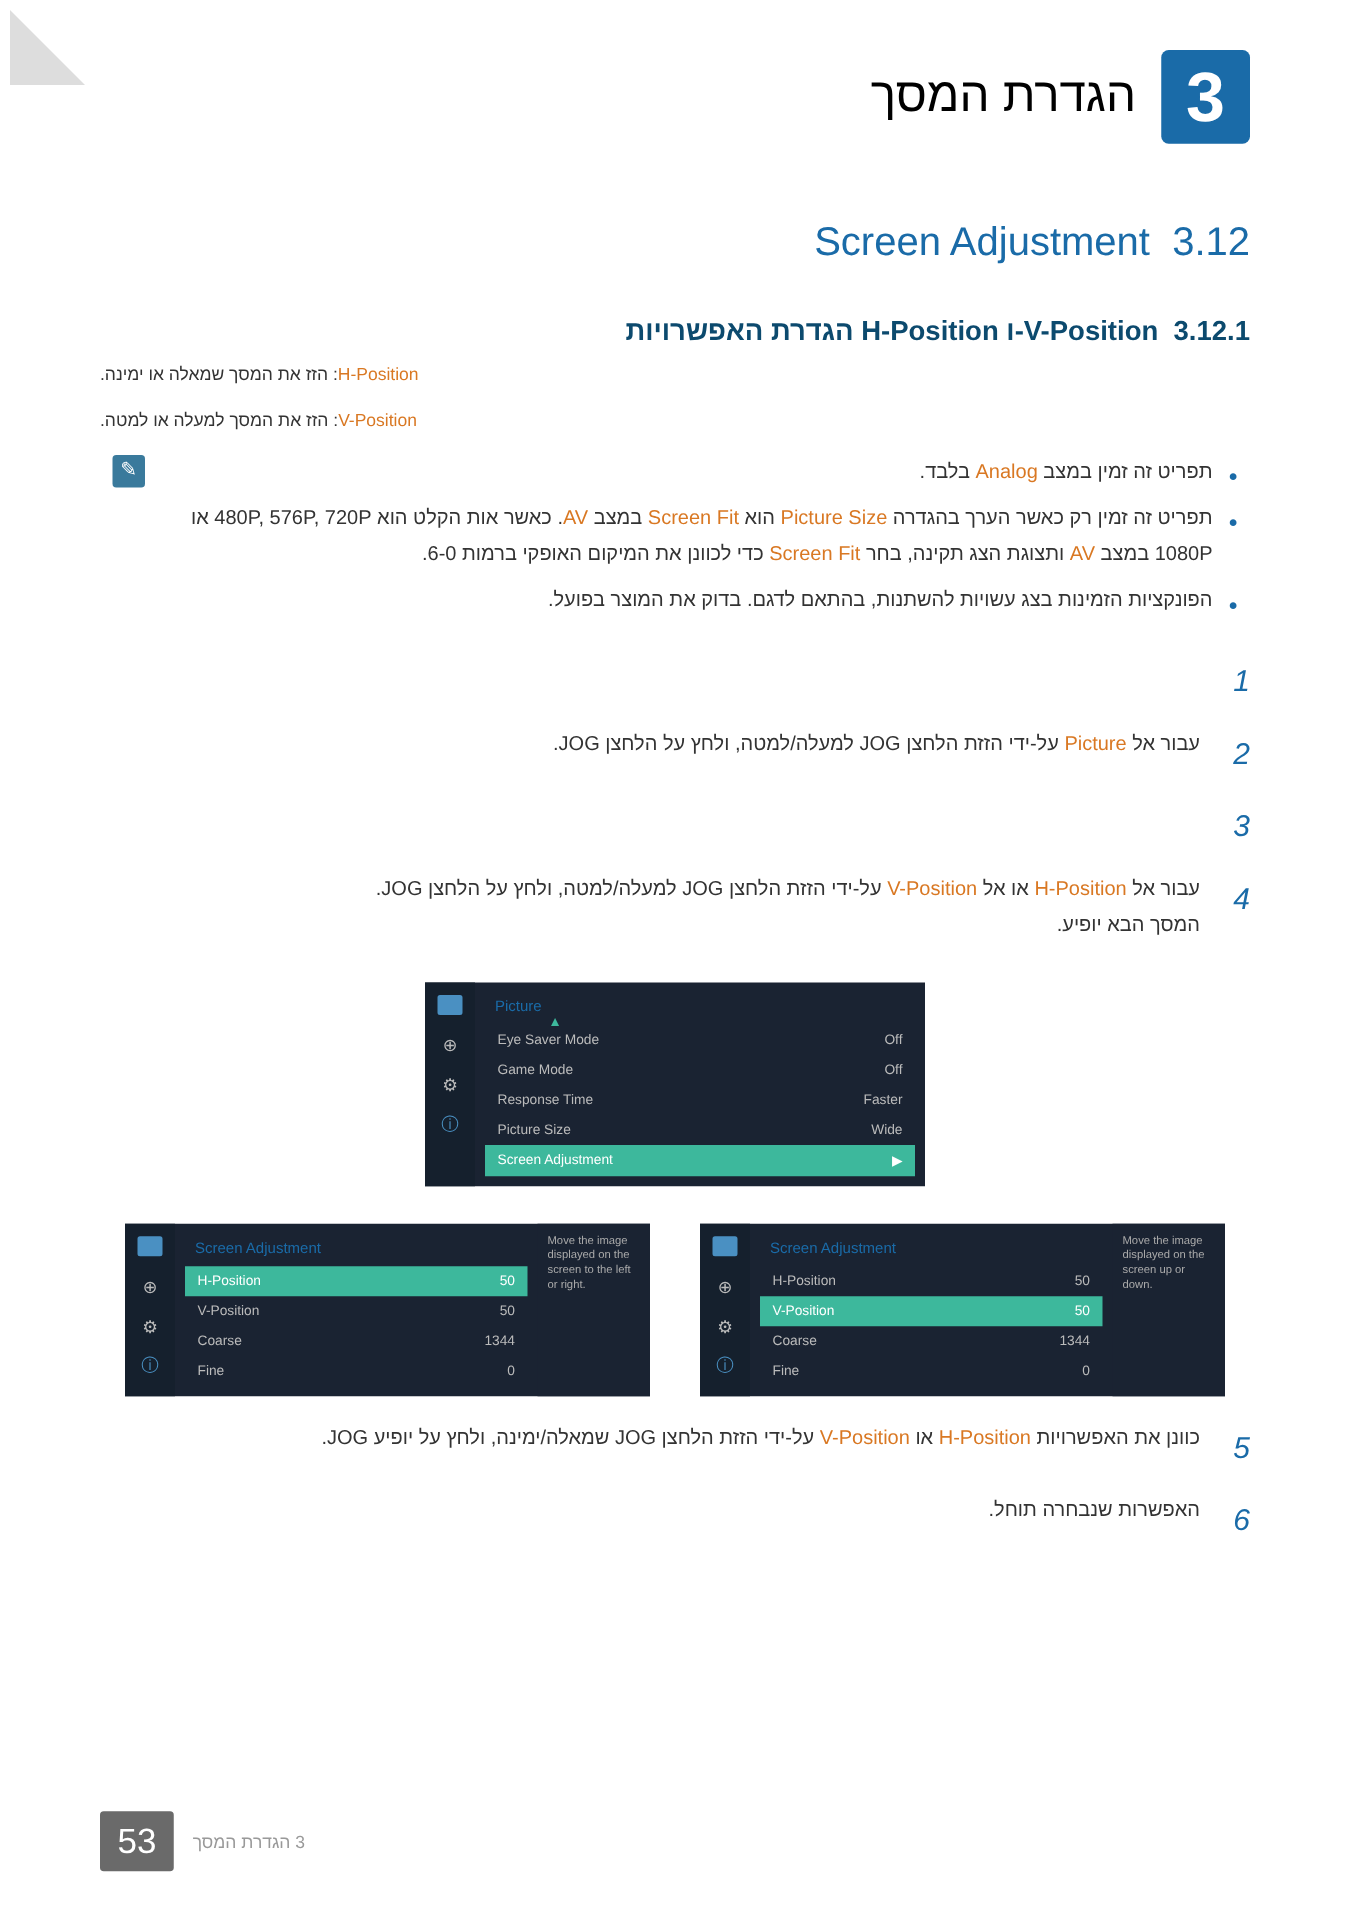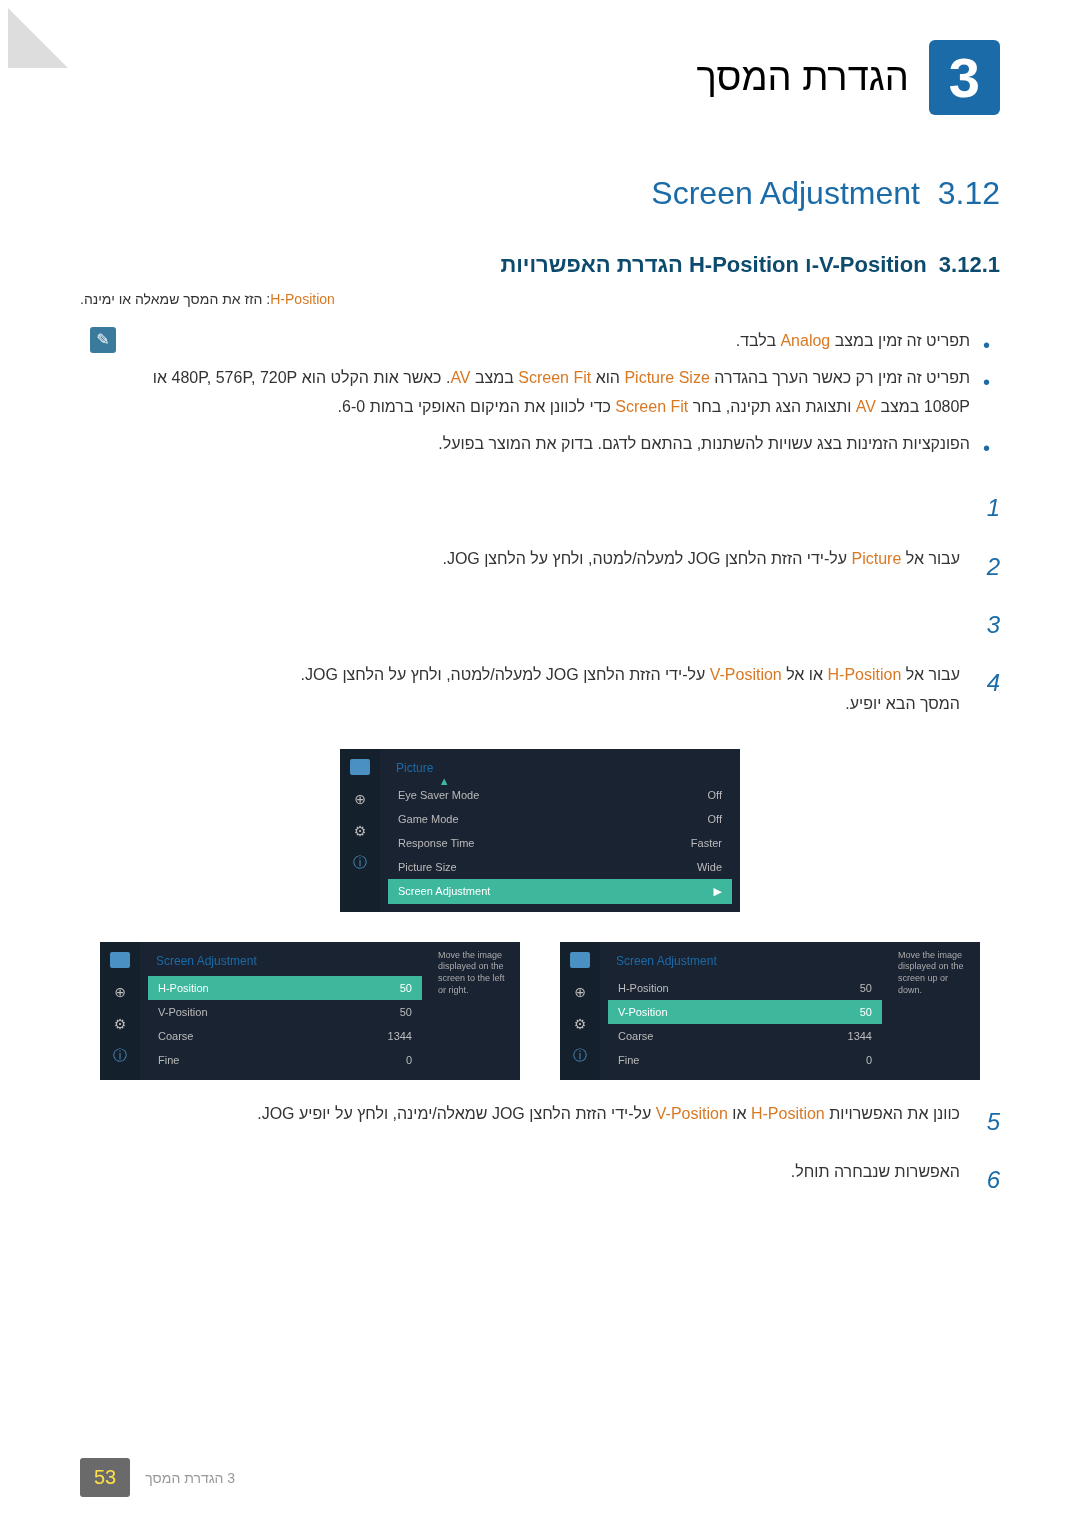--- a/index.html
+++ b/index.html
@@ -25,21 +25,21 @@
 .osd.small{width:420px}
 .osd-side{width:40px;background:#15202d;display:flex;flex-direction:column;align-items:center;padding:8px 0;gap:12px}
 .osd-side .ic{width:20px;height:20px;display:flex;align-items:center;justify-content:center;font-size:14px}
 .osd-main{flex:1;padding:8px}
 .osd-title{color:#1a6ba8;font-size:12px;padding:4px 8px 8px}
 .osd-row-item{display:flex;justify-content:space-between;padding:6px 10px;font-size:11px}
 .osd-row-item.sel{background:#3db89c;color:#fff}
 .osd-desc{width:90px;background:#1a2332;padding:8px;font-size:9px;color:#aaa;line-height:1.3}
 .monitor-ic{width:22px;height:16px;border:2px solid #4a90c2;border-radius:2px;background:#4a90c2}
 .footer{position:absolute;bottom:30px;left:80px;right:80px;display:flex;justify-content:flex-end;align-items:center;gap:15px;color:#999;font-size:14px}
-.page-num{background:#6a6a6a;color:#fde047;padding:8px 14px;font-size:20px;border-radius:3px}
+.page-num{background:#6a6a6a;color:#ffffff;padding:8px 14px;font-size:28px;border-radius:3px}
 .menu-icon{display:inline-block;border:1px solid #333;padding:1px 3px;font-size:10px;vertical-align:middle}
 </style>
 </head>
 <body>
 
 <div class="triangle"></div>
 
 <div class="page">
   <div class="chapter-header">
     <div class="chapter-num">3</div>
@@ -49,20 +49,23 @@
   <h2 class="section-title">
     <span>Screen Adjustment</span>&nbsp;&nbsp;<span>3.12</span>
   </h2>
 
   <h3 class="subsection">
     <span>הגדרת האפשרויות H-Position ו-V-Position</span>&nbsp;&nbsp;<span>3.12.1</span>
   </h3>
 
   <p class="body-text">
     <span class="highlight">H-Position</span><span>: הזז את המסך שמאלה או ימינה.</span>
+  </p>
+  <p class="body-text">
+    <span class="highlight">V-Position</span><span>: הזז את המסך למעלה או למטה.</span>
   </p>
 
   <div style="display:flex;align-items:flex-start;gap:10px;margin-top:15px">
     <div class="bullet-list" style="flex:1;margin-right:10px">
       <div class="item">
         <span>תפריט זה זמין במצב </span><span class="highlight">Analog</span><span> בלבד.</span>
       </div>
       <div class="item">
         <span>תפריט זה זמין רק כאשר הערך בהגדרה </span><span class="highlight">Picture Size</span><span> הוא </span><span class="highlight">Screen Fit</span><span> במצב </span><span class="highlight">AV</span><span>. כאשר אות הקלט הוא 480P, 576P, 720P או 1080P במצב </span><span class="highlight">AV</span><span> ותצוגת הצג תקינה, בחר </span><span class="highlight">Screen Fit</span><span> כדי לכוונן את המיקום האופקי ברמות 6-0.</span>
       </div>

